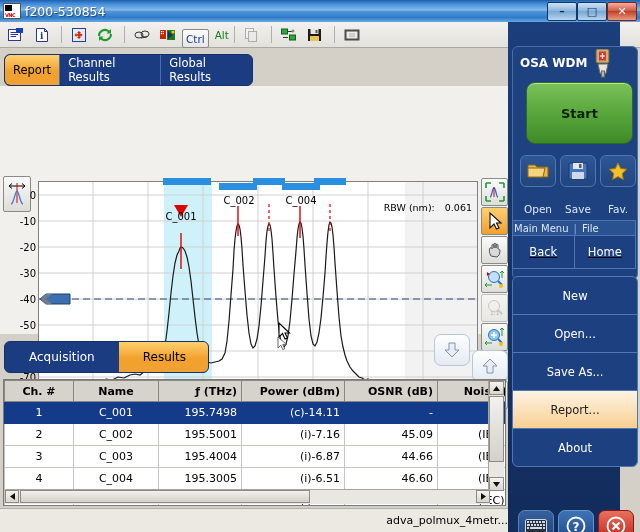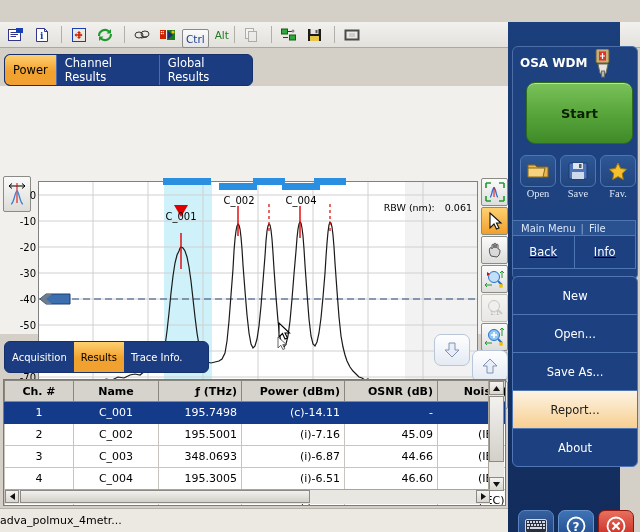--- a/index.html
+++ b/index.html
@@ -79,21 +79,21 @@
   
   .rtools{position:absolute;left:481px;top:92px;width:27px;}
   .rtool{width:25px;height:26px;margin-bottom:1px;border:1px solid #8b8b86;border-radius:2px;
     background:linear-gradient(180deg,#fbfbfb,#dddddb);display:flex;align-items:center;justify-content:center;}
   .rtool.active{background:linear-gradient(180deg,#ffd071,#f0a02c);}
   .rtool.dim{opacity:.45;}
 
   
   .restabs{position:absolute;left:4px;top:341px;width:203px;height:30px;
     background:#1b3c80;border:1px solid #15306a;border-radius:6px;display:flex;overflow:hidden;}
-  .rtab{display:flex;align-items:center;justify-content:center;color:#fff;font-size:10px;padding:0 7px;}
+  .rtab{display:flex;align-items:center;justify-content:center;color:#fff;font-size:12px;padding:0 24px;}
   .rtab.active{background:linear-gradient(180deg,#ffd071,#f2a12c 55%,#efa134);color:#000;}
 
   .arrowbtn{position:absolute;width:34px;height:30px;border:1px solid #b9c6d8;border-radius:7px;
     background:linear-gradient(180deg,#fefeff,#e4eaf3);display:flex;align-items:center;justify-content:center;}
   .arrowbtn.one{left:434px;top:334px;}
   .arrowbtn.two{left:472px;top:350px;}
 
   
   .tablewrap{position:absolute;left:3px;top:379px;width:503px;height:127px;
     background:#fff;border:1px solid #7a7a7a;box-sizing:border-box;overflow:hidden;}
@@ -116,41 +116,41 @@
   .vsb .dn{position:absolute;bottom:0;}
   .hsb{position:absolute;left:1px;bottom:1px;width:485px;height:14px;background:#e9e7e2;border-top:1px solid #a8a49c;}
   .hsb .btn{position:absolute;top:0;width:14px;height:13px;background:linear-gradient(180deg,#f5f4f1,#d9d6cf);border:1px solid #8d8a83;box-sizing:border-box;
     display:flex;align-items:center;justify-content:center;font-size:7px;}
   .hsb .lf{left:0;}
   .hsb .rt{right:0;}
   .hsb .thumb{position:absolute;left:15px;top:0;width:290px;height:13px;background:linear-gradient(180deg,#f2f1ee,#d3d0c9);border:1px solid #8d8a83;box-sizing:border-box;}
 
   
   .statusbar{position:absolute;left:0;top:508px;width:508px;height:24px;background:#ece9e3;border-top:1px solid #b3b0a9;}
-  .statustext{position:absolute;left:0;top:514px;width:508px;text-align:left;font-size:11px;color:#000;}
+  .statustext{position:absolute;left:0;top:514px;width:508px;text-align:right;font-size:11px;color:#000;}
 
   
   .sidebar{position:absolute;left:508px;top:22px;width:112px;height:510px;
     background:linear-gradient(180deg,#1b3f7c,#16356a 40%,#122c5c);}
   .sb-inner{position:absolute;left:4px;top:24px;width:124px;height:232px;
     background:#1d427f;border:1px solid #4b6ea8;border-radius:6px;}
   .sb-title{position:absolute;left:12px;top:34px;color:#fff;font-size:12px;font-weight:bold;}
   .plugicon{position:absolute;right:6px;top:27px;width:22px;height:30px;}
   .startbtn{position:absolute;left:18px;top:60px;width:105px;height:60px;border-radius:9px;
     background:linear-gradient(180deg,#79c25a,#59a63c 50%,#3f8a28);
     border:1px solid #2e6b1c;display:flex;align-items:center;justify-content:center;
     color:#0b2000;font-weight:bold;font-size:13px;box-shadow:inset 0 1px 0 rgba(255,255,255,.5);}
   .quickrow{position:absolute;left:12px;top:133px;width:116px;display:flex;justify-content:space-between;}
   .qitem{width:36px;text-align:center;}
   .qbox{width:34px;height:30px;border-radius:6px;background:linear-gradient(180deg,#2d5796,#22457d);
     border:1px solid #4e76b2;display:flex;align-items:center;justify-content:center;}
-  .qlabel{color:#dce7f6;font-size:10.5px;margin-top:1px;font-family:Liberation Serif, serif;}
+  .qlabel{color:#dce7f6;font-size:10.5px;margin-top:16px;}
   .menubar{position:absolute;left:4px;top:198px;width:124px;height:15px;
     background:#2a5291;border:1px solid #4e76b2;border-bottom:none;color:#dbe6f5;font-size:10px;
-    display:flex;align-items:center;padding-left:8px;box-sizing:border-box;}
+    display:flex;align-items:center;padding-left:1px;box-sizing:border-box;}
   .menubar .divider{margin:0 5px;color:#8fabd4;}
   .navrow{position:absolute;left:4px;top:213px;width:124px;height:34px;display:flex;text-decoration:underline;}
   .navbtn{flex:1;display:flex;align-items:center;justify-content:center;color:#fff;font-size:11.5px;
     border:1px solid #4e76b2;background:#1d4080;box-sizing:border-box;}
   .navbtn:first-child{border-right:none;}
   .menulist{position:absolute;left:4px;top:254px;width:124px;
     border:1px solid #5077b3;border-radius:6px;overflow:hidden;background:#1d4080;}
   .mitem{height:37px;display:flex;align-items:center;justify-content:center;
     color:#fff;font-size:11.5px;border-bottom:1px solid #4e76b2;}
   .mitem:last-child{border-bottom:none;}
@@ -161,20 +161,35 @@
   .bbtn.help{background:linear-gradient(180deg,#3f73b6,#1e4886);border:1px solid #6793cd;}
   .bbtn.exit{background:linear-gradient(180deg,#e8705e,#c1231a);border:1px solid #8c1711;}
 
   .cursor{position:absolute;pointer-events:none;}
 </style>
 </head>
 <body>
 
 <div id="root">
 
+  <div class="titlebar">
+    <div class="tb-icon"></div>
+    <div class="tb-title">f200-530854</div>
+    <div class="wbtns">
+      <div class="wbtn">
+          <span class="glyph">–</span>
+        </div>
+      <div class="wbtn">
+          <span class="glyph">□</span>
+        </div>
+      <div class="wbtn close">
+          <span class="glyph">✕</span>
+        </div>
+    </div>
+  </div>
 
   <div class="apptoolbar">
     <div class="tool">
       <svg width="18" height="16" viewBox="0 0 18 16">
           <rect x="1.5" y="2.5" width="12" height="11" fill="#fff" stroke="#33348e"></rect>
           <line x1="3.5" y1="5.5" x2="11" y2="5.5" stroke="#33348e"></line>
           <line x1="3.5" y1="7.5" x2="11" y2="7.5" stroke="#33348e"></line>
           <line x1="3.5" y1="9.5" x2="9" y2="9.5" stroke="#33348e"></line>
           <rect x="9" y="1" width="7" height="5" fill="#1a3fb0"></rect>
         </svg>
@@ -249,21 +264,21 @@
     <div class="sep"></div>
     <div class="tool">
       <svg width="18" height="16" viewBox="0 0 18 16">
           <rect x="2.5" y="3.5" width="13" height="9" fill="none" stroke="#4a4a4a" stroke-width="2"></rect>
           <rect x="6" y="6" width="6" height="4" fill="#cfcdc7"></rect>
         </svg>
     </div>
   </div>
 
   <div class="maintabs">
-    <div class="mtab active">Power</div>
+    <div class="mtab active">Report</div>
     <div class="mtab">Channel Results</div>
     <div class="mtab">Global Results</div>
   </div>
 
   <div class="graphpanel">
 
     <div class="leftToolTop">
       <svg width="20" height="26" viewBox="0 0 20 26">
         <path d="M2 5h16M2 5l3-2.5M2 5l3 2.5M18 5l-3-2.5M18 5l-3 2.5" stroke="#000" fill="none"></path>
         <line x1="10" y1="2" x2="10" y2="22" stroke="#d00"></line>
@@ -498,21 +513,21 @@
           <td class="c-name">C_002</td>
           <td class="c-f">195.5001</td>
           <td class="c-p">(i)-7.16</td>
           <td class="c-o">45.09</td>
           <td class="c-n">(IEC)-52.25</td>
 
         </tr>
         <tr>
           <td class="c-num">3</td>
           <td class="c-name">C_003</td>
-          <td class="c-f">348.0693</td>
+          <td class="c-f">195.4004</td>
           <td class="c-p">(i)-6.87</td>
           <td class="c-o">44.66</td>
           <td class="c-n">(IEC)-51.53</td>
 
         </tr>
         <tr>
           <td class="c-num">4</td>
           <td class="c-name">C_004</td>
           <td class="c-f">195.3005</td>
           <td class="c-p">(i)-6.51</td>
@@ -611,21 +626,21 @@
     </div>
 
     <div class="menubar">
       <span>Main Menu</span>
       <span class="divider">|</span>
       <span>File</span>
     </div>
 
     <div class="navrow">
       <div class="navbtn">Back</div>
-      <div class="navbtn">Info</div>
+      <div class="navbtn">Home</div>
     </div>
 
     <div class="menulist">
       <div class="mitem">New</div>
       <div class="mitem">Open...</div>
       <div class="mitem">Save As...</div>
       <div class="mitem hot">Report...</div>
       <div class="mitem">About</div>
     </div>
 

